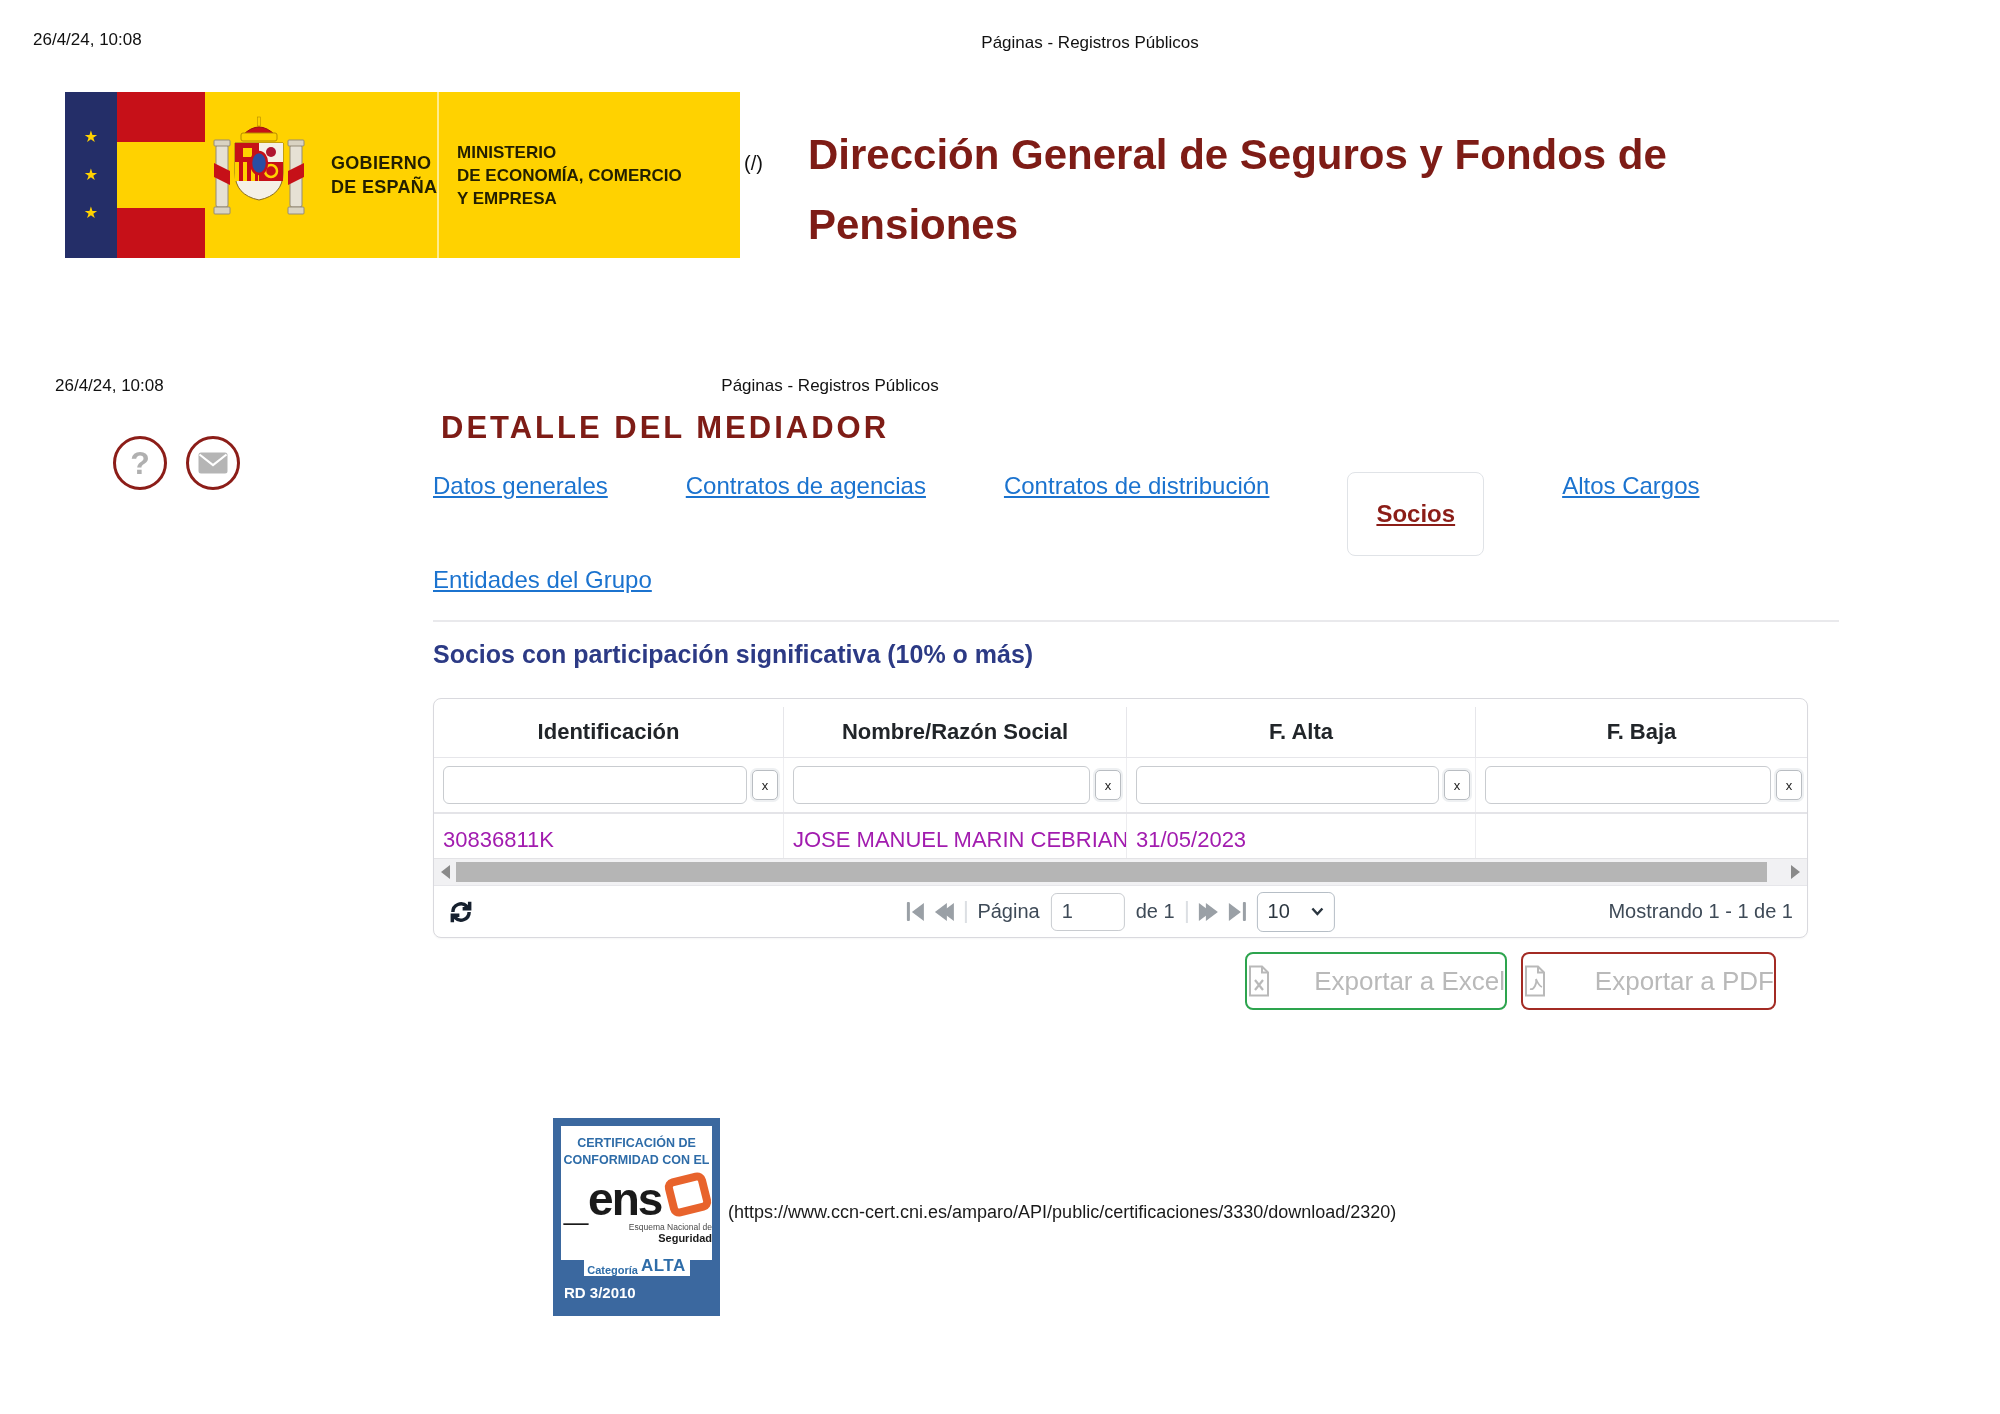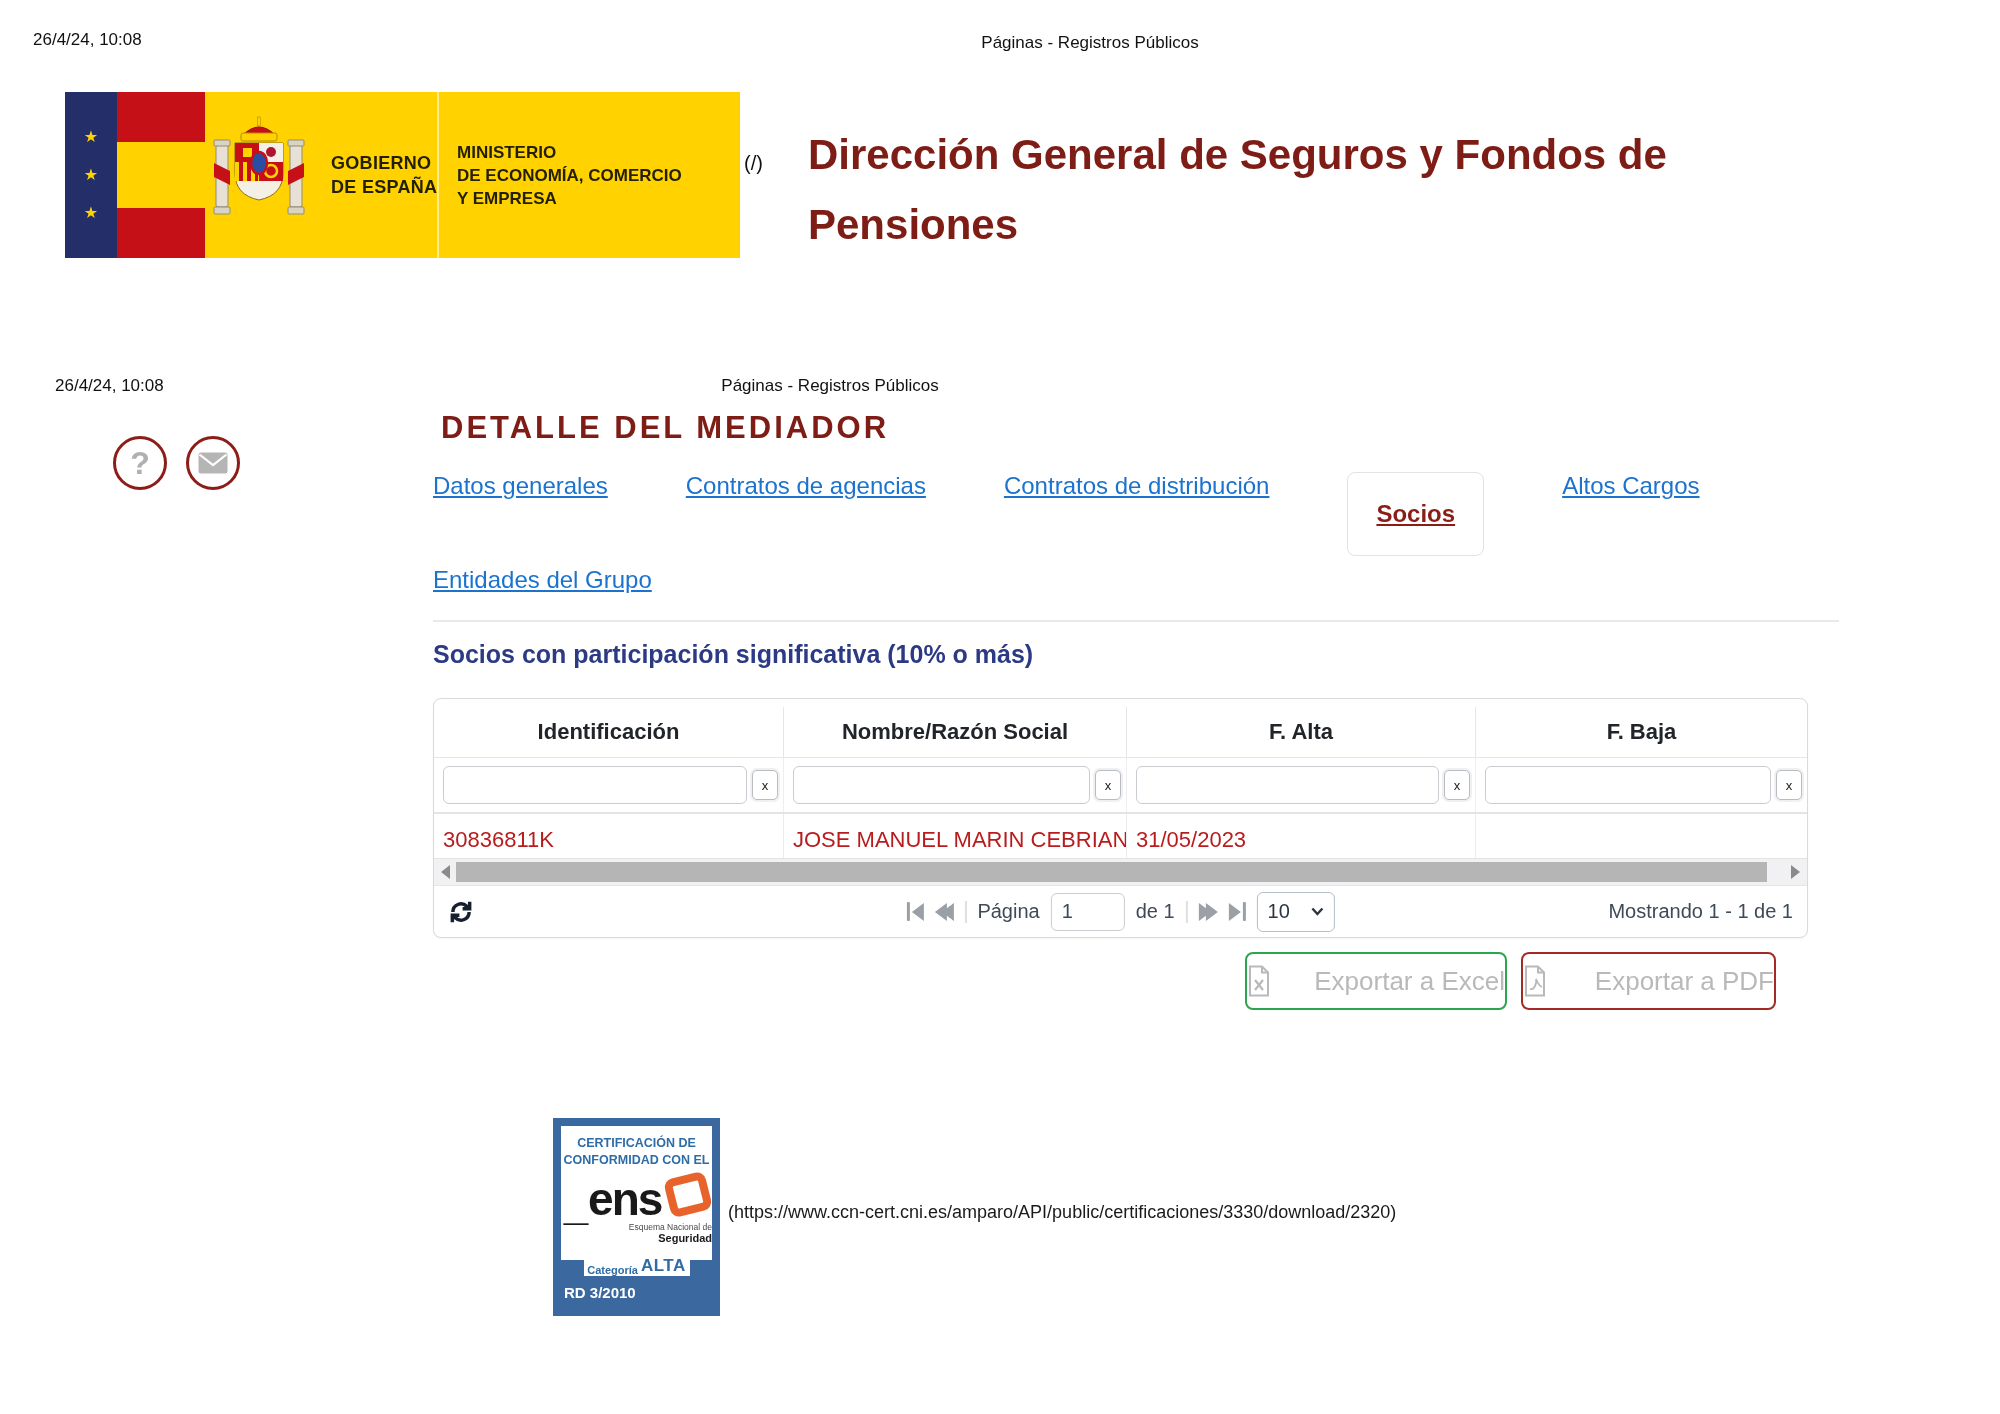--- a/index.html
+++ b/index.html
@@ -46,21 +46,21 @@
   .tgrid{display:grid;grid-template-columns:350px 343px 349px 331px;}
   .thead{height:58px;}
   .thead .th{display:flex;align-items:center;justify-content:center;font-size:22px;font-weight:bold;color:#212529;border-right:1px solid #e6e6ea;margin-top:8px;}
   .thead .th:last-child{border-right:none;}
   .tfilter{border-top:1px solid #e6e6ea;}
   .filter-cell{display:flex;align-items:center;gap:5px;padding:8px 5px 8px 9px;border-right:1px solid #eeeef1;box-sizing:border-box;}
   .filter-cell:last-child{border-right:none;}
   .filter-input{flex:1;min-width:0;height:38px;border:1px solid #c9ccd0;border-radius:6px;font-size:20px;padding:0 8px;box-sizing:border-box;outline:none;}
   .clear-btn{flex:none;width:26px;height:30px;border:1px solid #b9bdc2;border-radius:5px;background:#fff;font-size:13px;color:#222;display:flex;align-items:center;justify-content:center;cursor:pointer;box-shadow:0 0 0 2px #eef0f2;}
   .trow{border-top:2px solid #e4e4e8;height:44px;}
-  .trow .td{display:flex;align-items:center;font-size:22px;color:#b91c1c;padding:8px 2px 0 9px;border-right:1px solid #ececef;white-space:nowrap;overflow:hidden;box-sizing:border-box;}
+  .trow .td{display:flex;align-items:center;font-size:22px;color:#a21caf;padding:8px 2px 0 9px;border-right:1px solid #ececef;white-space:nowrap;overflow:hidden;box-sizing:border-box;}
   .trow .td:last-child{border-right:none;}
   .hscroll{height:26px;border-top:1px solid #e3e3e6;background:#f1f1f3;position:relative;}
   .hs-arrow{position:absolute;top:6px;width:0;height:0;border-top:7px solid transparent;border-bottom:7px solid transparent;cursor:pointer;}
   .hs-left{left:7px;border-right:9px solid #8a8a8a;}
   .hs-right{right:7px;border-left:9px solid #8a8a8a;}
   .hs-thumb{position:absolute;left:22px;right:40px;top:3px;height:20px;background:#b5b5b5;cursor:grab;}
   .tpager{height:52px;border-top:1px solid #e6e6ea;display:flex;align-items:center;padding:0 14px;position:relative;box-sizing:border-box;}
   .pager-center{position:absolute;left:50%;top:0;height:100%;transform:translateX(-50%);display:flex;align-items:center;gap:11px;}
   .tri{width:0;height:0;border-top:9px solid transparent;border-bottom:9px solid transparent;display:inline-block;}
   .tri.l{border-right:12px solid #9aa0a6;}

